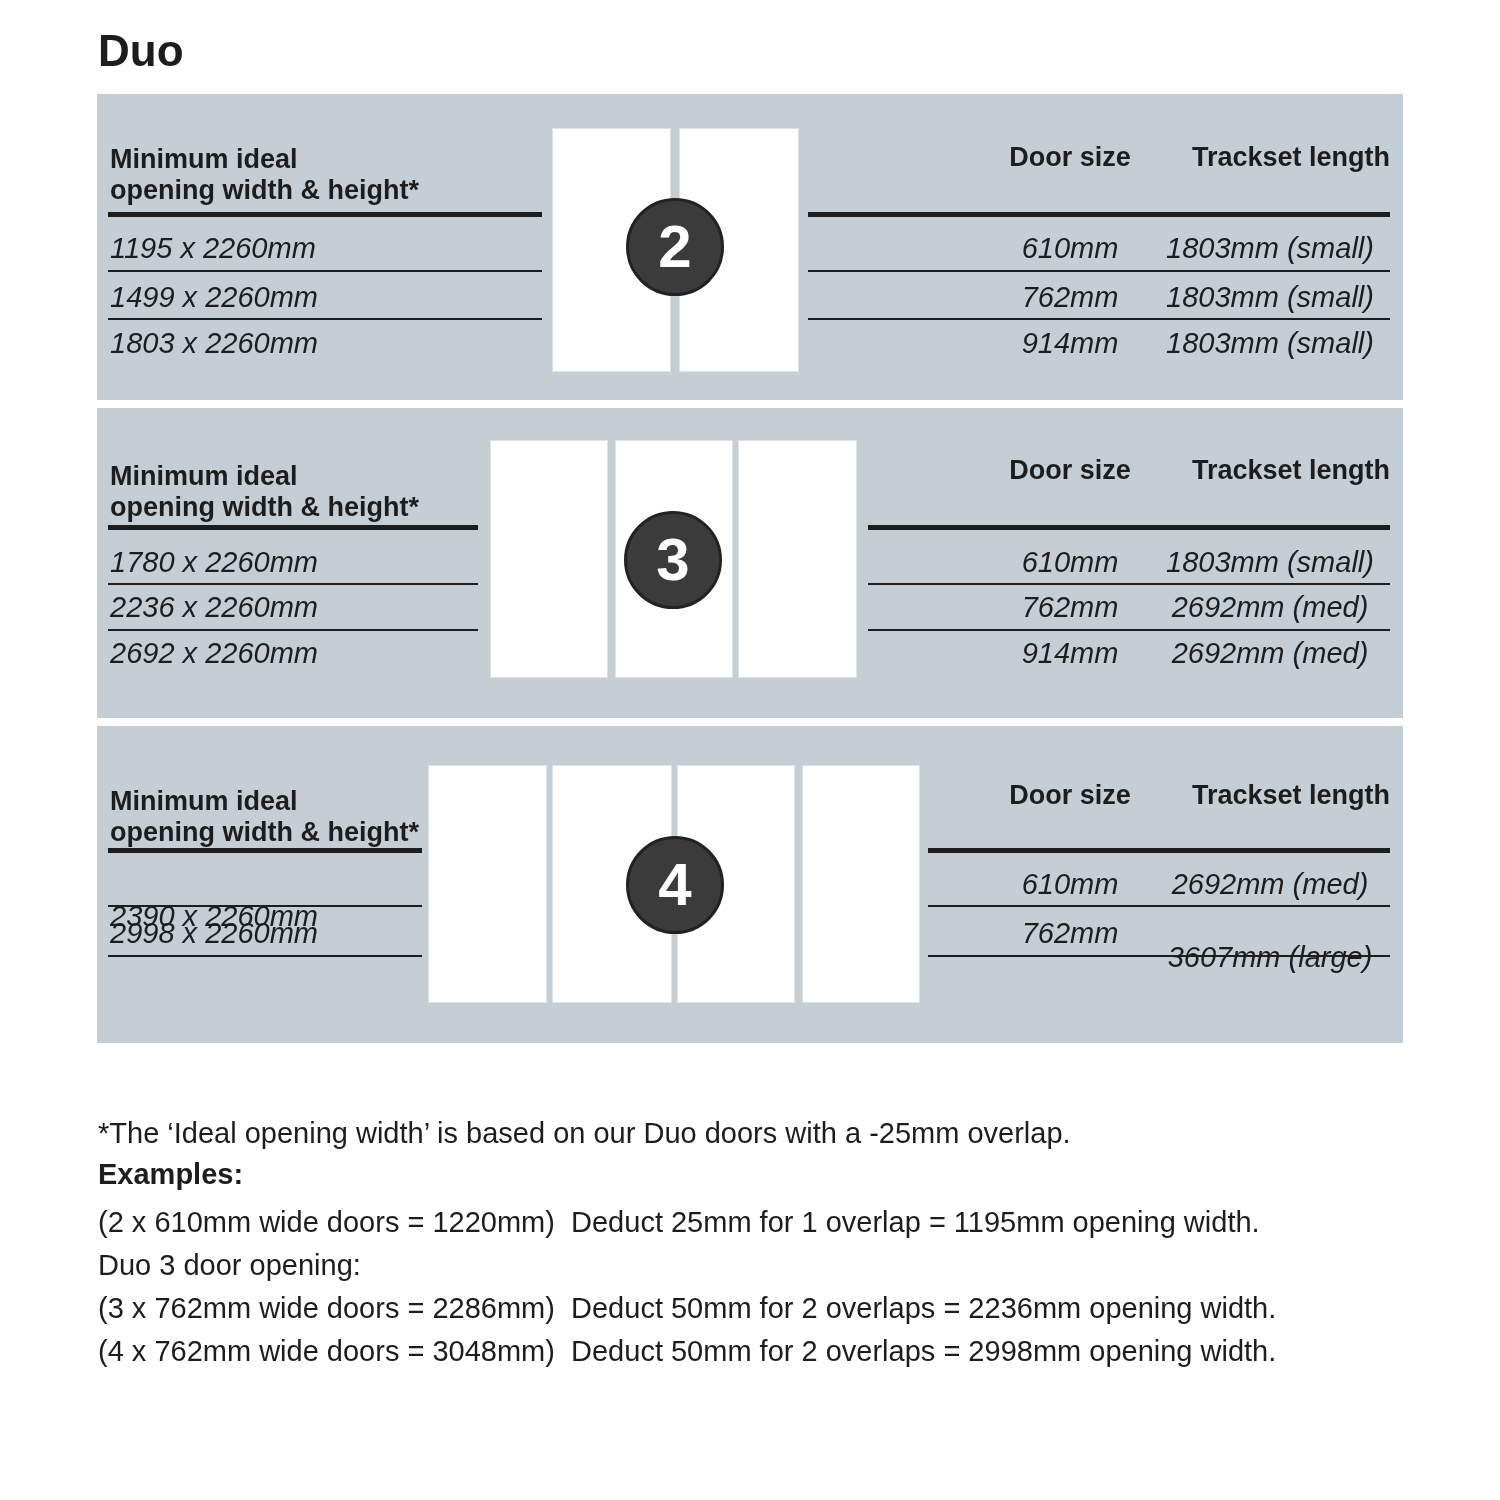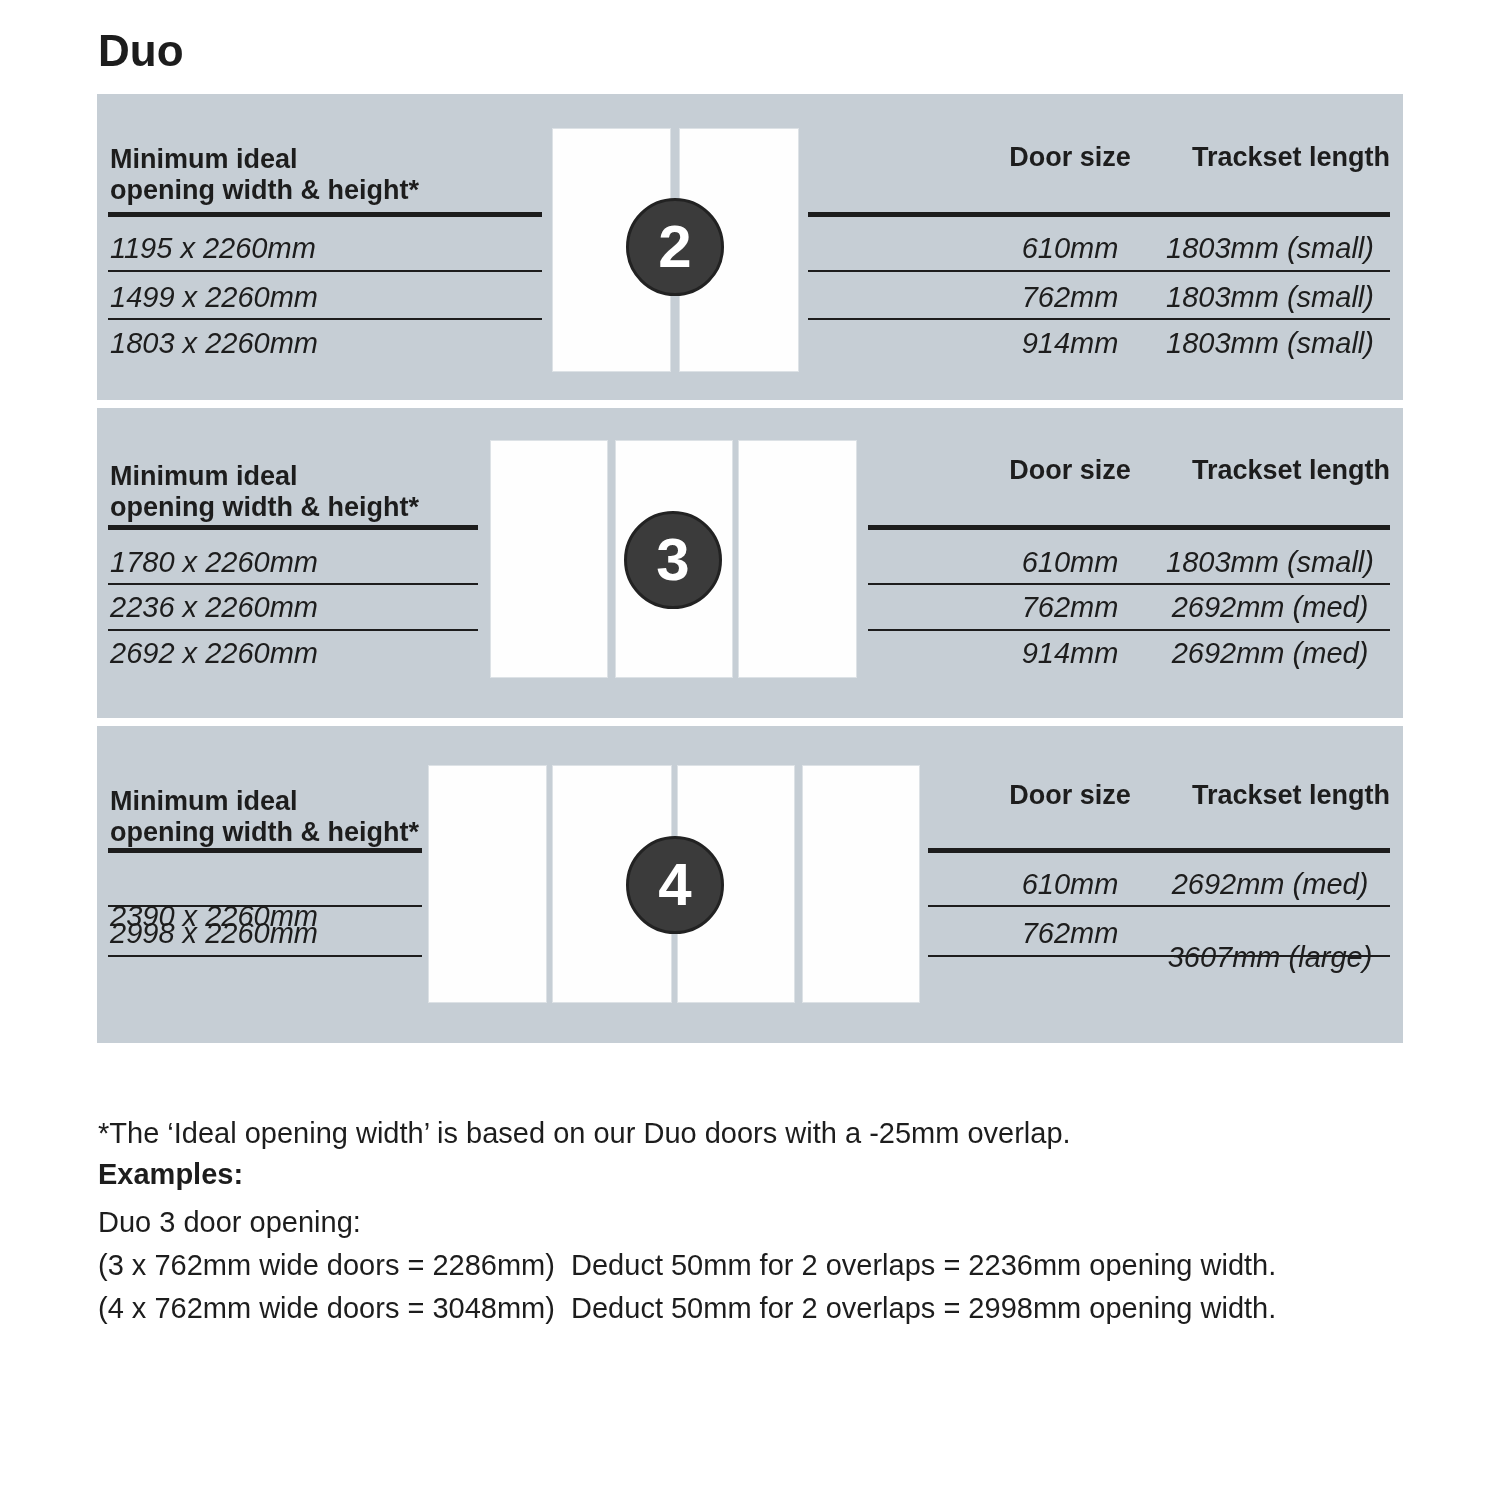--- a/index.html
+++ b/index.html
@@ -203,18 +203,19 @@
   <div class="door" style="left:802px;top:765px;width:118px;height:238px;"></div>
   <div class="badge" style="left:626px;top:836px;">
     <span>4</span>
   </div>
 
   <p class="footnote"><span>*The ‘Ideal opening width’ is based on our Duo doors with a </span><b>-25mm overlap.</b></p>
 
   <div class="ex-heading">Examples:</div>
 
   <div class="examples">
+    <div>(2 x 610mm wide doors = 1220mm)  Deduct 25mm for 1 overlap = 1195mm opening width.</div>
     <div>Duo 3 door opening:</div>
     <div>(3 x 762mm wide doors = 2286mm)  Deduct 50mm for 2 overlaps = 2236mm opening width.</div>
     <div>(4 x 762mm wide doors = 3048mm)  Deduct 50mm for 2 overlaps = 2998mm opening width.</div>
   </div>
 
 </div>
 
 </body></html>

